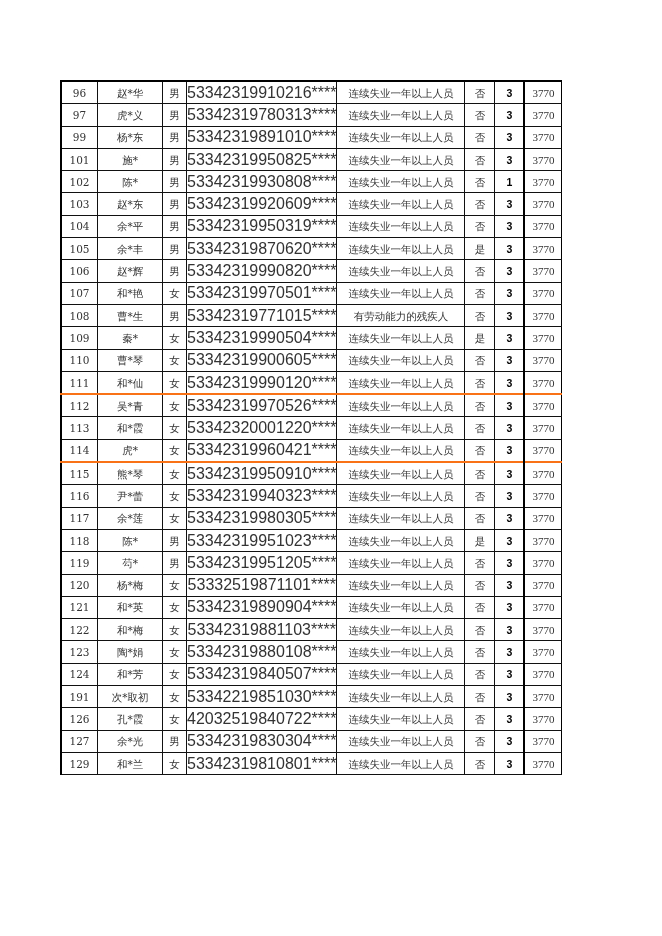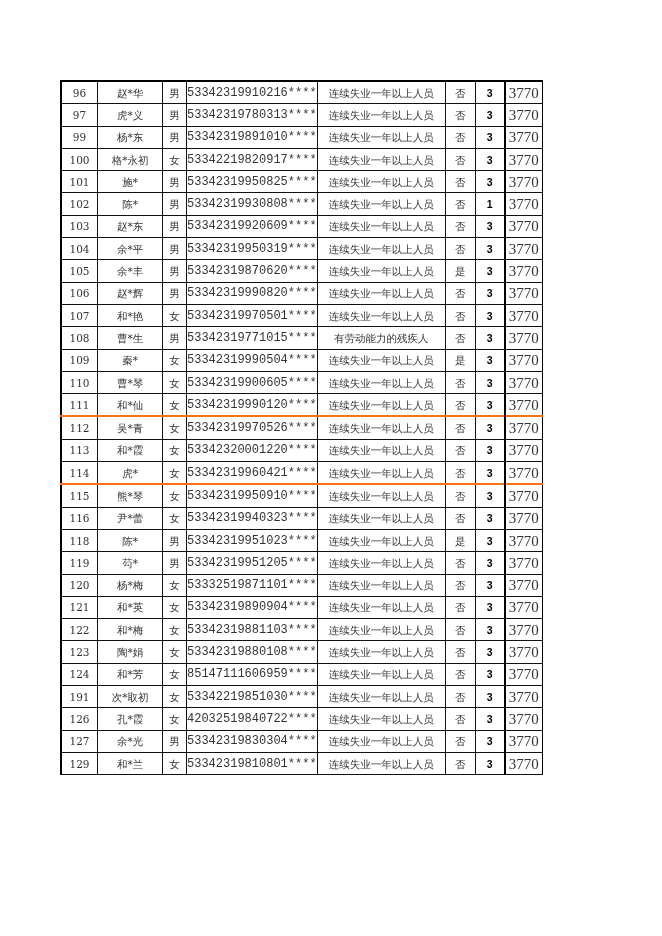--- a/index.html
+++ b/index.html
@@ -33,34 +33,34 @@
       vertical-align: middle;
       font-size: 10.5px;
       line-height: 12px;
       white-space: nowrap;
       overflow: hidden;
       color: #333;
     }
     #sheet td.c-seq { width: 35px; }
     #sheet td.c-name { width: 64px; }
     #sheet td.c-gender { width: 23px; }
-    #sheet td.c-id { width: 119px; font-size: 12px; font-family: Liberation Mono, monospace; }
+    #sheet td.c-id { width: 119px; font-size: 16px; font-family: Liberation Sans, sans-serif; }
     #sheet td.c-cat { width: 127px; margin-left: 48px; }
     #sheet td.c-flag { width: 29px; }
     #sheet td.c-months {
       width: 28px;
       font-family: "Liberation Sans", "DejaVu Sans", sans-serif;
       font-weight: bold;
       color: #000;
       border-right: 2px solid #000;
     }
     #sheet td.c-amount {
       width: 36px;
       font-family: "Liberation Serif", "DejaVu Serif", serif;
-      font-size: 15px;
+      font-size: 11px;
       border-right: 1.5px solid #000;
     }
     #sheet td.c-name, #sheet td.c-gender, #sheet td.c-cat, #sheet td.c-flag {
       font-family: "DejaVu Serif", "Liberation Serif", serif;
     }
     #sheet tr.thick-top td {
       border-top: 2px solid #f97316;
     }
   </style>
 </head>
@@ -95,30 +95,20 @@
     <td class="c-seq">99</td>
     <td class="c-name">杨*东</td>
     <td class="c-gender">男</td>
     <td class="c-id">53342319891010****</td>
     <td class="c-cat">连续失业一年以上人员</td>
     <td class="c-flag">否</td>
     <td class="c-months">3</td>
     <td class="c-amount">3770</td>
   </tr>
 
-  <tr>
-    <td class="c-seq">100</td>
-    <td class="c-name">格*永初</td>
-    <td class="c-gender">女</td>
-    <td class="c-id">53342219820917****</td>
-    <td class="c-cat">连续失业一年以上人员</td>
-    <td class="c-flag">否</td>
-    <td class="c-months">3</td>
-    <td class="c-amount">3770</td>
-  </tr>
 
   <tr>
     <td class="c-seq">101</td>
     <td class="c-name">施*</td>
     <td class="c-gender">男</td>
     <td class="c-id">53342319950825****</td>
     <td class="c-cat">连续失业一年以上人员</td>
     <td class="c-flag">否</td>
     <td class="c-months">3</td>
     <td class="c-amount">3770</td>
@@ -282,20 +272,30 @@
     <td class="c-seq">116</td>
     <td class="c-name">尹*蕾</td>
     <td class="c-gender">女</td>
     <td class="c-id">53342319940323****</td>
     <td class="c-cat">连续失业一年以上人员</td>
     <td class="c-flag">否</td>
     <td class="c-months">3</td>
     <td class="c-amount">3770</td>
   </tr>
 
+  <tr>
+    <td class="c-seq">117</td>
+    <td class="c-name">余*莲</td>
+    <td class="c-gender">女</td>
+    <td class="c-id">53342319980305****</td>
+    <td class="c-cat">连续失业一年以上人员</td>
+    <td class="c-flag">否</td>
+    <td class="c-months">3</td>
+    <td class="c-amount">3770</td>
+  </tr>
 
   <tr>
     <td class="c-seq">118</td>
     <td class="c-name">陈*</td>
     <td class="c-gender">男</td>
     <td class="c-id">53342319951023****</td>
     <td class="c-cat">连续失业一年以上人员</td>
     <td class="c-flag">是</td>
     <td class="c-months">3</td>
     <td class="c-amount">3770</td>
@@ -353,21 +353,21 @@
     <td class="c-cat">连续失业一年以上人员</td>
     <td class="c-flag">否</td>
     <td class="c-months">3</td>
     <td class="c-amount">3770</td>
   </tr>
 
   <tr>
     <td class="c-seq">124</td>
     <td class="c-name">和*芳</td>
     <td class="c-gender">女</td>
-    <td class="c-id">85147111606959****</td>
+    <td class="c-id">53342319840507****</td>
     <td class="c-cat">连续失业一年以上人员</td>
     <td class="c-flag">否</td>
     <td class="c-months">3</td>
     <td class="c-amount">3770</td>
   </tr>
 
   <tr>
     <td class="c-seq">191</td>
     <td class="c-name">次*取初</td>
     <td class="c-gender">女</td>

